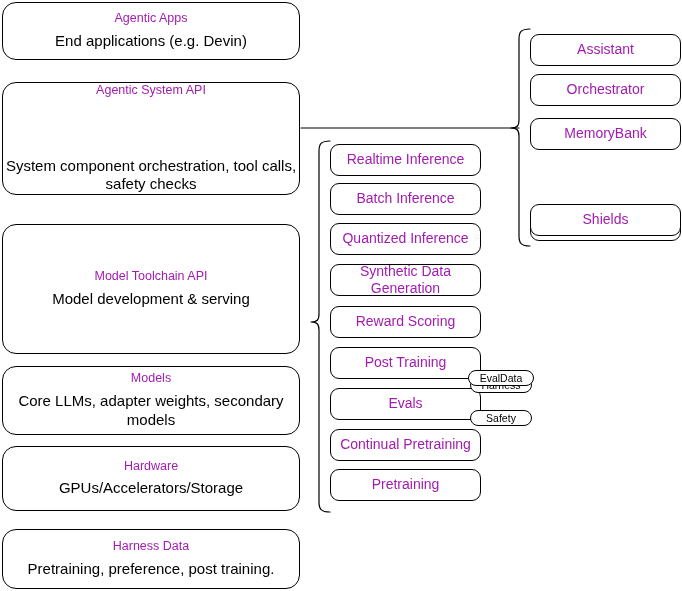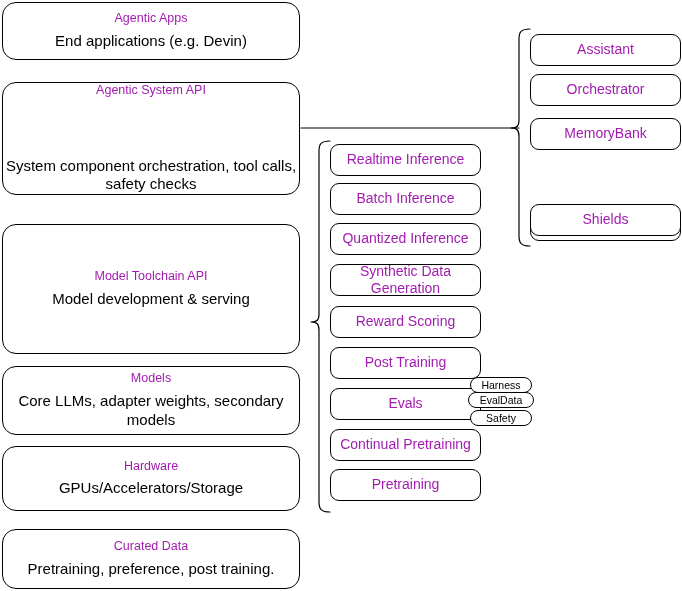--- a/index.html
+++ b/index.html
@@ -146,21 +146,21 @@
     <div class="title">Models</div>
     <div class="sub">Core LLMs, adapter weights, secondary models</div>
   </div>
 
   <div class="rbox layer" style="top:446px;height:65px;">
     <div class="title">Hardware</div>
     <div class="sub">GPUs/Accelerators/Storage</div>
   </div>
 
   <div class="rbox layer" style="top:529px;height:60px;">
-    <div class="title">Curated Data</div>
+    <div class="title">Harness Data</div>
     <div class="sub">Pretraining, preference, post training.</div>
   </div>
 
   <div class="rbox leaf mid" style="top:144px;">
     <div class="title">Realtime Inference</div>
   </div>
   <div class="rbox leaf mid" style="top:183px;">
     <div class="title">Batch Inference</div>
   </div>
   <div class="rbox leaf mid" style="top:223px;">
@@ -181,21 +181,21 @@
   <div class="rbox leaf mid" style="top:429px;">
     <div class="title">Continual Pretraining</div>
   </div>
   <div class="rbox leaf mid" style="top:469px;">
     <div class="title">Pretraining</div>
   </div>
 
   <div class="pill" style="left:470px;top:377px;width:62px;">
     <span>Harness</span>
   </div>
-  <div class="pill" style="left:468px;top:392px;width:66px;">
+  <div class="pill" style="left:468px;top:370px;width:66px;">
     <span>EvalData</span>
   </div>
   <div class="pill" style="left:470px;top:410px;width:62px;">
     <span>Safety</span>
   </div>
 
   <div class="rbox leaf right" style="top:34px;">
     <div class="title">Assistant</div>
   </div>
   <div class="rbox leaf right" style="top:74px;">

